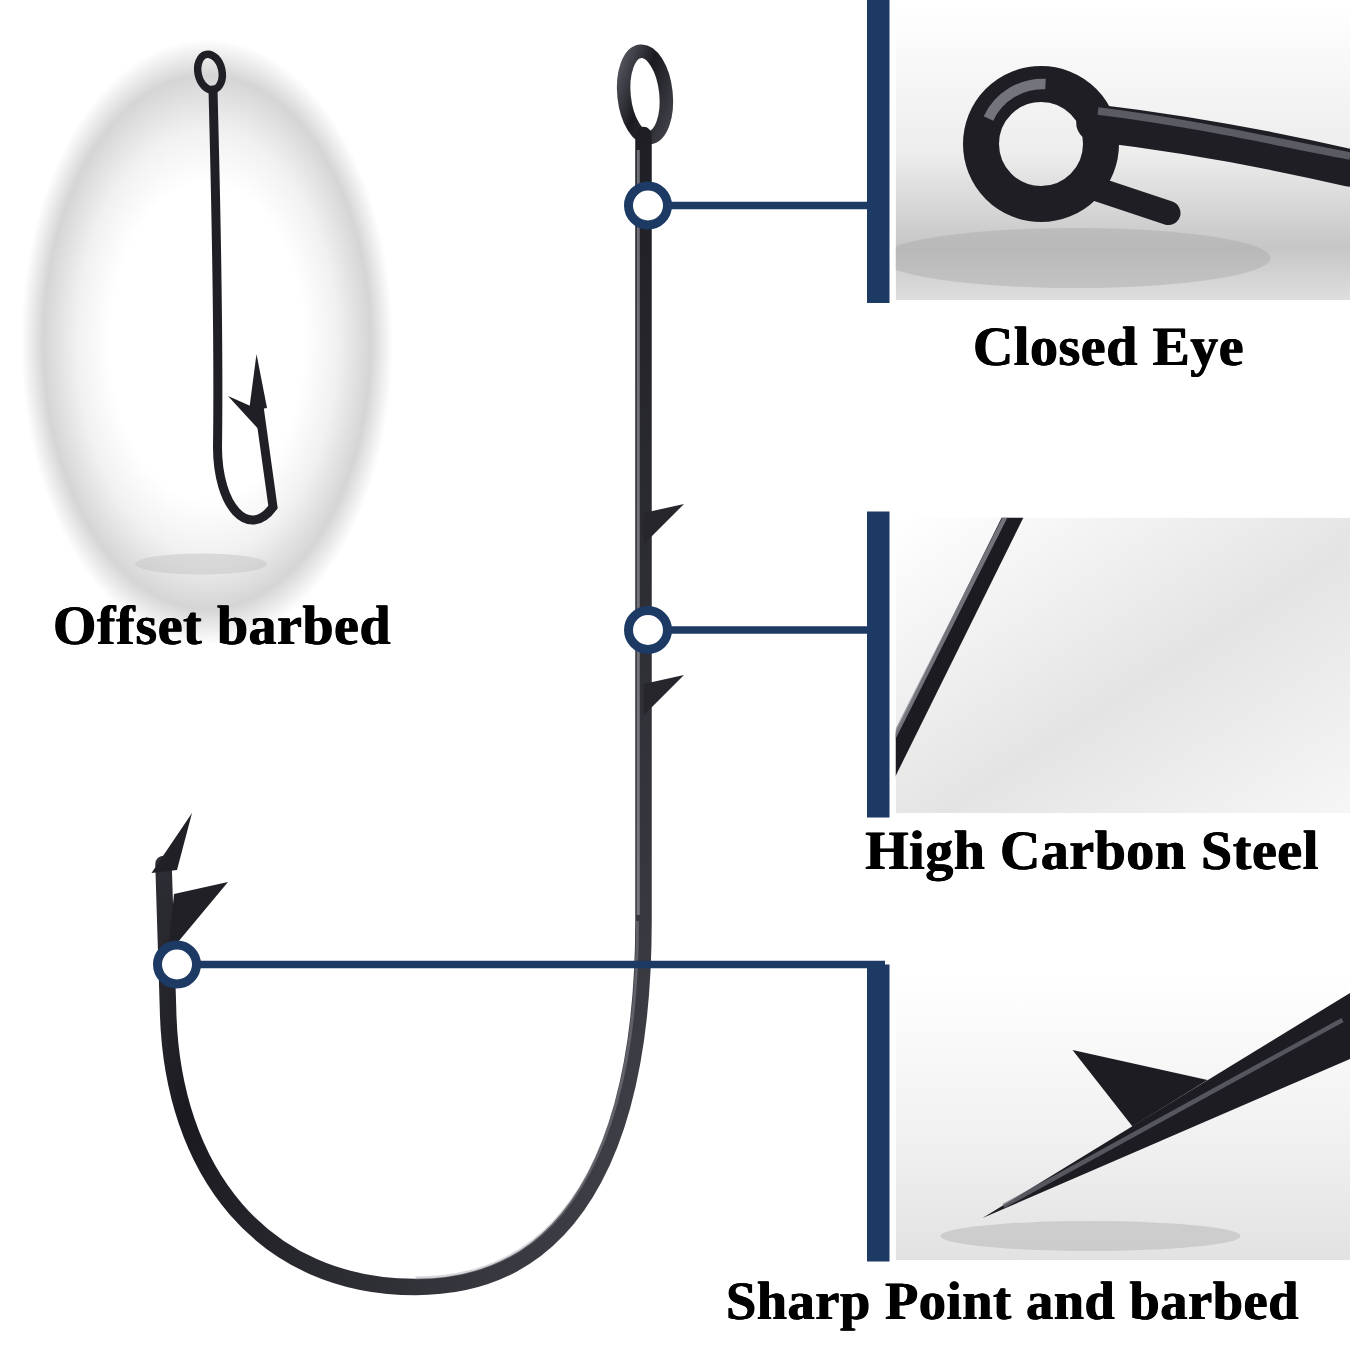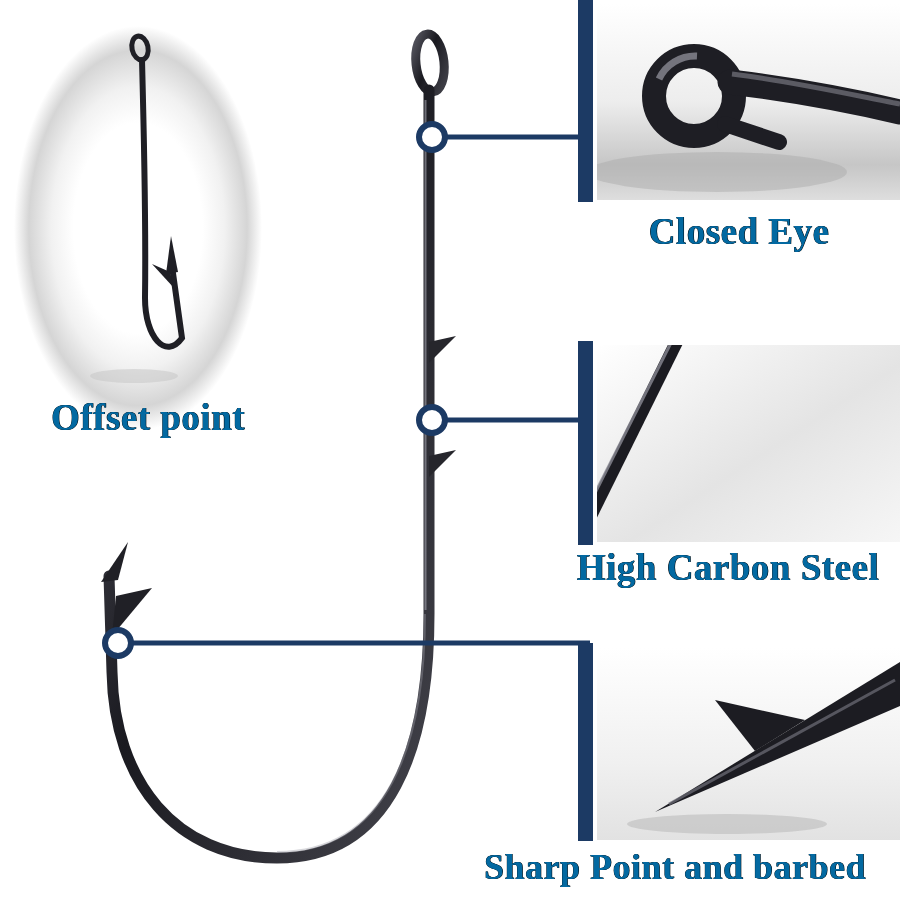--- a/index.html
+++ b/index.html
@@ -23,21 +23,21 @@
   .p2-bar { left:578px; top:341px; height:204px; }
   .p3-bar { left:578px; top:643px; height:198px; }
 
   .photo { position:absolute; overflow:hidden; }
   .p1-photo { left:597px; top:4px;   width:303px; height:196px; }
   .p2-photo { left:597px; top:345px; width:303px; height:197px; }
   .p3-photo { left:597px; top:648px; width:303px; height:192px; }
   .photo svg { display:block; width:100%; height:100%; }
 
   .label {
-    position:absolute; font-weight:bold; color:#0369a1;
+    position:absolute; font-weight:bold; color:#000000;
     text-align:center; line-height:1.1; letter-spacing:0.5px;
     text-shadow: 0.5px 0 0 #000, -0.3px 0 0 #000;
   }
   .label-offset { left:6px;   top:398px; width:284px; font-size:37px; }
   .label-eye    { left:578px; top:212px; width:322px; font-size:37px; }
   .label-steel  { left:552px; top:548px; width:352px; font-size:37px; }
   .label-point  { left:446px; top:848px; width:458px; font-size:36px; }
 </style>
 </head>
 <body>
@@ -134,15 +134,15 @@
       </defs>
       <rect width="303" height="192" fill="url(#p3g)"></rect>
       <ellipse cx="130" cy="176" rx="100" ry="10" fill="#bdbdbd" opacity="0.6"></ellipse>
       <polygon points="303,14 303,58 58,164" fill="#1c1c22"></polygon>
       <polygon points="208,72 158,103 118,52" fill="#1c1c22"></polygon>
       <line x1="298" y1="32" x2="72" y2="156" stroke="#6f6f79" stroke-width="3" opacity="0.7"></line>
     </svg>
   </div>
   <div class="label label-point">Sharp Point and barbed</div>
 
-  <div class="label label-offset">Offset point</div>
+  <div class="label label-offset">Offset barbed</div>
 
 </div>
 
 </body></html>

